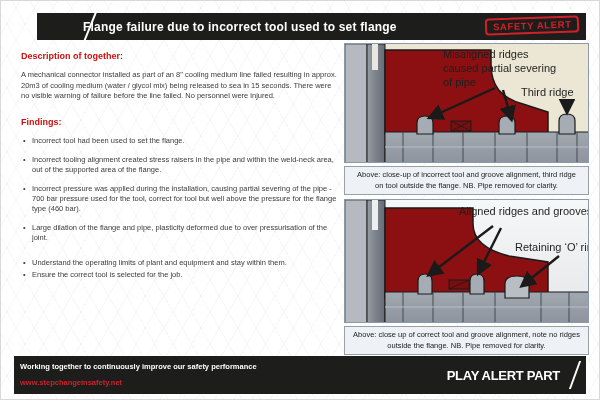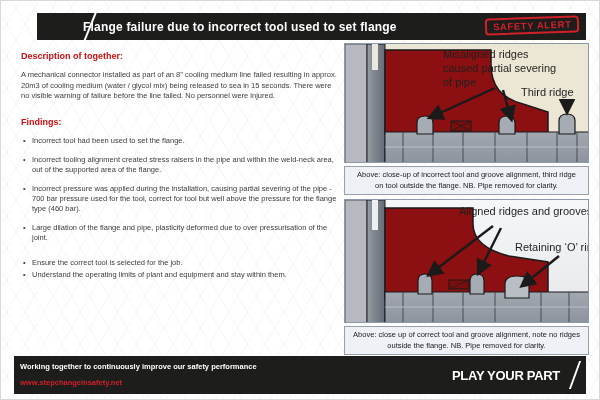--- a/index.html
+++ b/index.html
@@ -91,22 +91,22 @@
 
     <div class="sec-heading">Findings:</div>
     <ul class="bullets">
       <li>Incorrect tool had been used to set the flange.</li>
       <li>Incorrect tooling alignment created stress raisers in the pipe and within the weld-neck area, out of the supported area of the flange.</li>
       <li>Incorrect pressure was applied during the installation, causing partial severing of the pipe - 700 bar pressure used for the tool, correct for tool but well above the pressure for the flange type (460 bar).</li>
       <li>Large dilation of the flange and pipe, plasticity deformed due to over pressurisation of the joint.</li>
     </ul>
 
     <ul class="bullets tight">
+      <li>Understand the operating limits of plant and equipment and stay within them.</li>
       <li>Ensure the correct tool is selected for the job.</li>
-      <li>Understand the operating limits of plant and equipment and stay within them.</li>
     </ul>
   </div>
 
   <div class="right-col">
 
     <div class="figure f1">
       <svg width="245" height="120" viewBox="0 0 245 120">
         <defs>
           <linearGradient id="colGrad" x1="0" y1="0" x2="1" y2="0">
             <stop offset="0" stop-color="#979da5"></stop>
@@ -202,18 +202,18 @@
     <div class="caption">Above: close up of correct tool and groove alignment, note no ridges outside the flange. NB. Pipe removed for clarity.</div>
 
   </div>
 
   <div class="footer">
     <div class="footer-left">
       <div class="footer-line1">Working together to continuously improve our safety performance</div>
       <a class="footer-url" href="#">www.stepchangeinsafety.net</a>
     </div>
     <div class="footer-right">
-      <div class="play-your-part">PLAY YOUR PART</div>
+      <div class="play-your-part">PLAY ALERT PART</div>
       <div class="footer-slash"></div>
     </div>
   </div>
 
 </div>
 
 </body></html>

